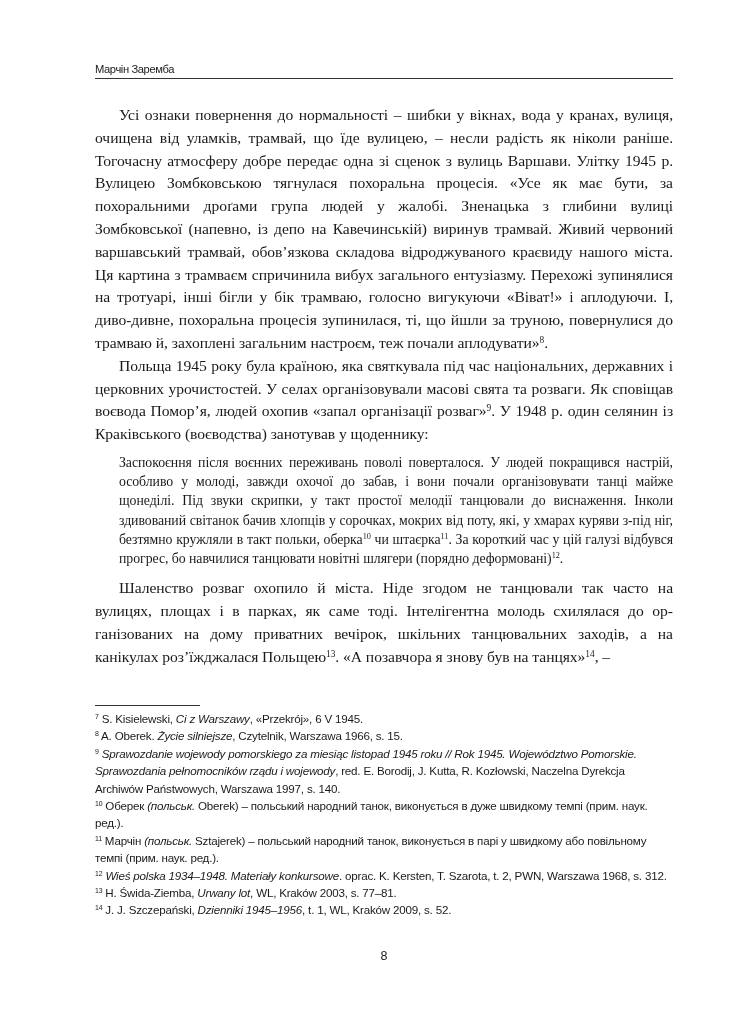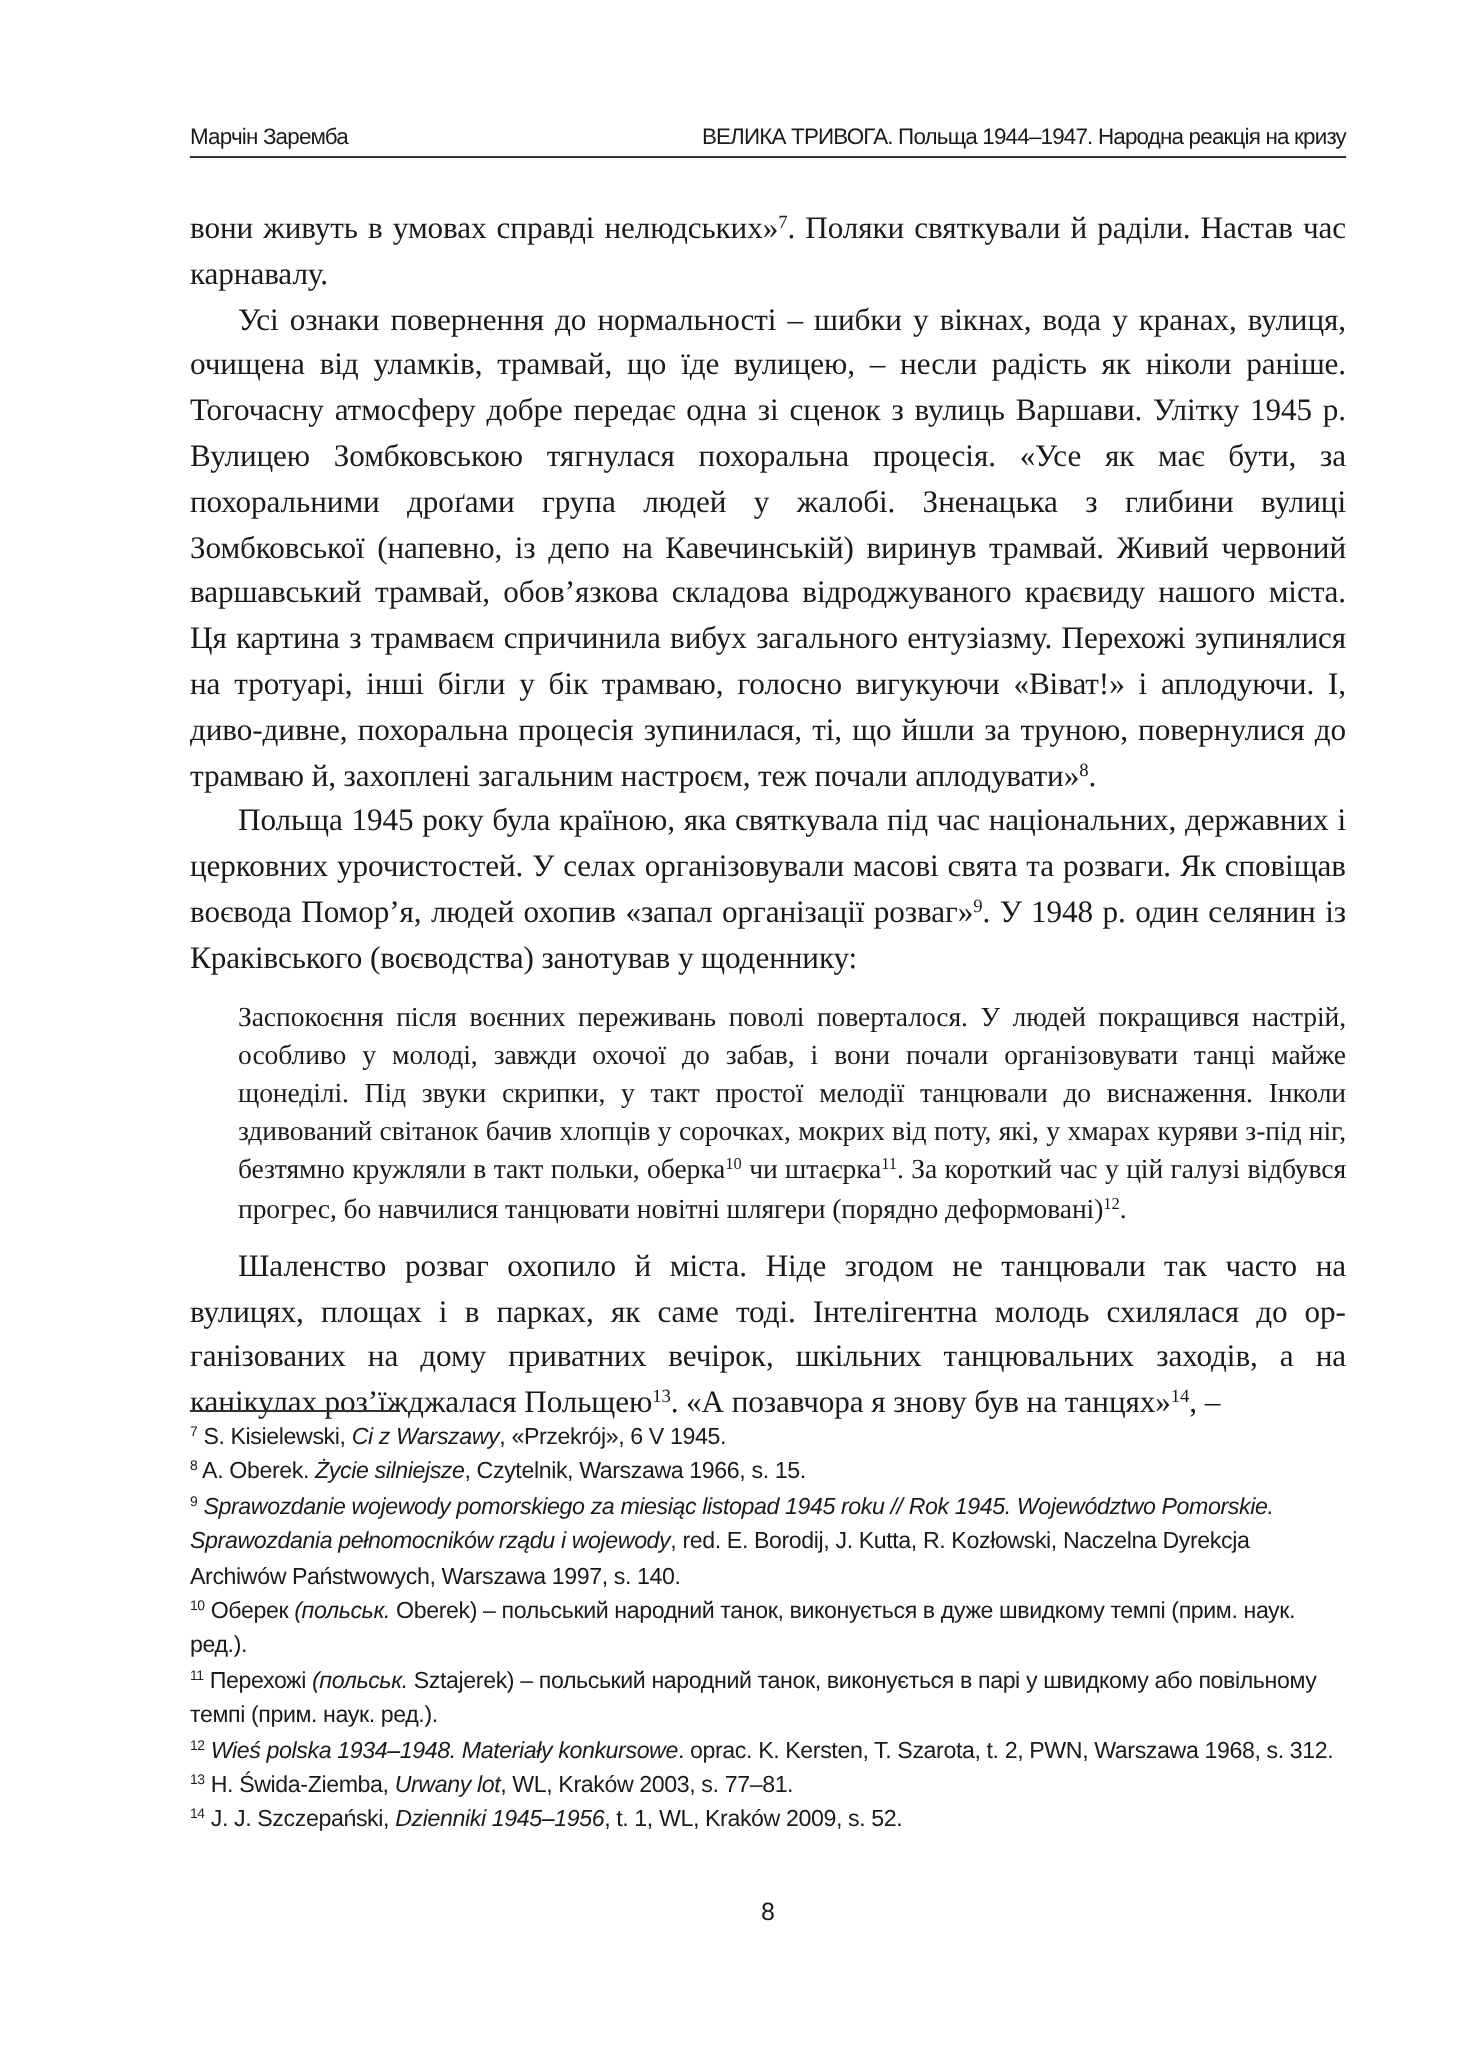--- a/index.html
+++ b/index.html
@@ -26,27 +26,23 @@
   .footnotes i { }
   .page-num { position: absolute; left: 0; width: 578px; top: 949px; text-align: center;
     font-family: "Liberation Sans", sans-serif; font-size: 12.5px; }
 </style>
 </head>
 <body>
 
 <div class="page">
   <div class="header">
     <span class="left">Марчін Заремба</span>
-    <span class="right">ВЕЛИКА ТРИВОГА. Польща 1944–1947. Народна реакція на кризу</span>
   </div>
 
   <div class="body">
-    <p class="lead">
-      <span>вони живуть в умовах справді нелюдських»</span><sup>7</sup><span>. Поляки святкували й раділи. На­став час карнавалу.</span>
-    </p>
     <p>
       <span>Усі ознаки повернення до нормальності – шибки у вікнах, вода у кранах, ву­лиця, очищена від уламків, трамвай, що їде вулицею, – несли радість як ніколи раніше. Тогочасну атмосферу добре передає одна зі сценок з вулиць Варшави. Улітку 1945 р. Вулицею Зомбковською тягнулася похоральна процесія. «Усе як має бути, за похоральними дроґами група людей у жалобі. Зненацька з глибини вулиці Зомбковської (напевно, із депо на Кавечинській) виринув трамвай. Жи­вий червоний варшавський трамвай, обов’язкова складова відроджуваного кра­євиду нашого міста. Ця картина з трамваєм спричинила вибух загального ентузі­азму. Перехожі зупинялися на тротуарі, інші бігли у бік трамваю, голосно вигу­куючи «Віват!» і аплодуючи. І, диво-дивне, похоральна процесія зупинилася, ті, що йшли за труною, повернулися до трамваю й, захоплені загальним настроєм, теж почали аплодувати»</span><sup>8</sup><span>.</span>
     </p>
     <p>
       <span>Польща 1945 року була країною, яка святкувала під час національних, дер­жавних і церковних урочистостей. У селах організовували масові свята та роз­ваги. Як сповіщав воєвода Помор’я, людей охопив «запал організації розваг»</span><sup>9</sup><span>. У 1948 р. один селянин із Краківського (воєводства) занотував у щоденнику:</span>
     </p>
     <div class="quote">
       <p>
         <span>Заспокоєння після воєнних переживань поволі поверталося. У людей покращився настрій, особливо у молоді, завжди охочої до забав, і вони почали організовувати танці майже щонеділі. Під звуки скрипки, у такт простої мелодії танцювали до виснаження. Інколи здивований світанок бачив хлопців у сорочках, мокрих від поту, які, у хмарах куряви з-під ніг, безтямно кружляли в такт польки, оберка</span><sup>10</sup><span> чи штаєрка</span><sup>11</sup><span>. За короткий час у цій галузі відбувся прогрес, бо навчилися тан­цювати новітні шлягери (порядно деформовані)</span><sup>12</sup><span>.</span>
       </p>
@@ -56,20 +52,20 @@
     </p>
   </div>
 
   <div class="fn-rule"></div>
 
   <div class="footnotes" id="footnotes">
       <p class="fn"><sup>7</sup><span> S. Kisielewski, </span><i>Ci z Warszawy</i><span>, «Przekrój», 6 V 1945.</span></p>
       <p class="fn"><sup>8</sup><span> A. Oberek. </span><i>Życie silniejsze</i><span>, Czytelnik, Warszawa 1966, s. 15.</span></p>
       <p class="fn"><sup>9</sup><span> </span><i>Sprawozdanie wojewody pomorskiego za miesiąc listopad 1945 roku // Rok 1945. Województwo Pomorskie. Sprawozdania pełnomocników rządu i wojewody</i><span>, red. E. Borodij, J. Kutta, R. Kozłowski, Naczelna Dyrekcja Archiwów Państwowych, Warszawa 1997, s. 140.</span></p>
       <p class="fn"><sup>10</sup><span> Оберек </span><i>(польськ.</i><span> Oberek) – польський народний танок, виконується в дуже швидкому темпі (прим. наук. ред.).</span></p>
-      <p class="fn"><sup>11</sup><span> Перехожі </span><i>(польськ.</i><span> Sztajerek) – польський народний танок, виконується в парі у швидкому або повільному темпі (прим. наук. ред.).</span></p>
+      <p class="fn"><sup>11</sup><span> Марчін </span><i>(польськ.</i><span> Sztajerek) – польський народний танок, виконується в парі у швидкому або повільному темпі (прим. наук. ред.).</span></p>
       <p class="fn"><sup>12</sup><span> </span><i>Wieś polska 1934–1948. Materiały konkursowe</i><span>. oprac. K. Kersten, T. Szarota, t. 2, PWN, Warszawa 1968, s. 312.</span></p>
       <p class="fn"><sup>13</sup><span> H. Świda-Ziemba, </span><i>Urwany lot</i><span>, WL, Kraków 2003, s. 77–81.</span></p>
       <p class="fn"><sup>14</sup><span> J. J. Szczepański, </span><i>Dzienniki 1945–1956</i><span>, t. 1, WL, Kraków 2009, s. 52.</span></p>
     </div>
 
   <div class="page-num">8</div>
 </div>
 
 </body></html>

